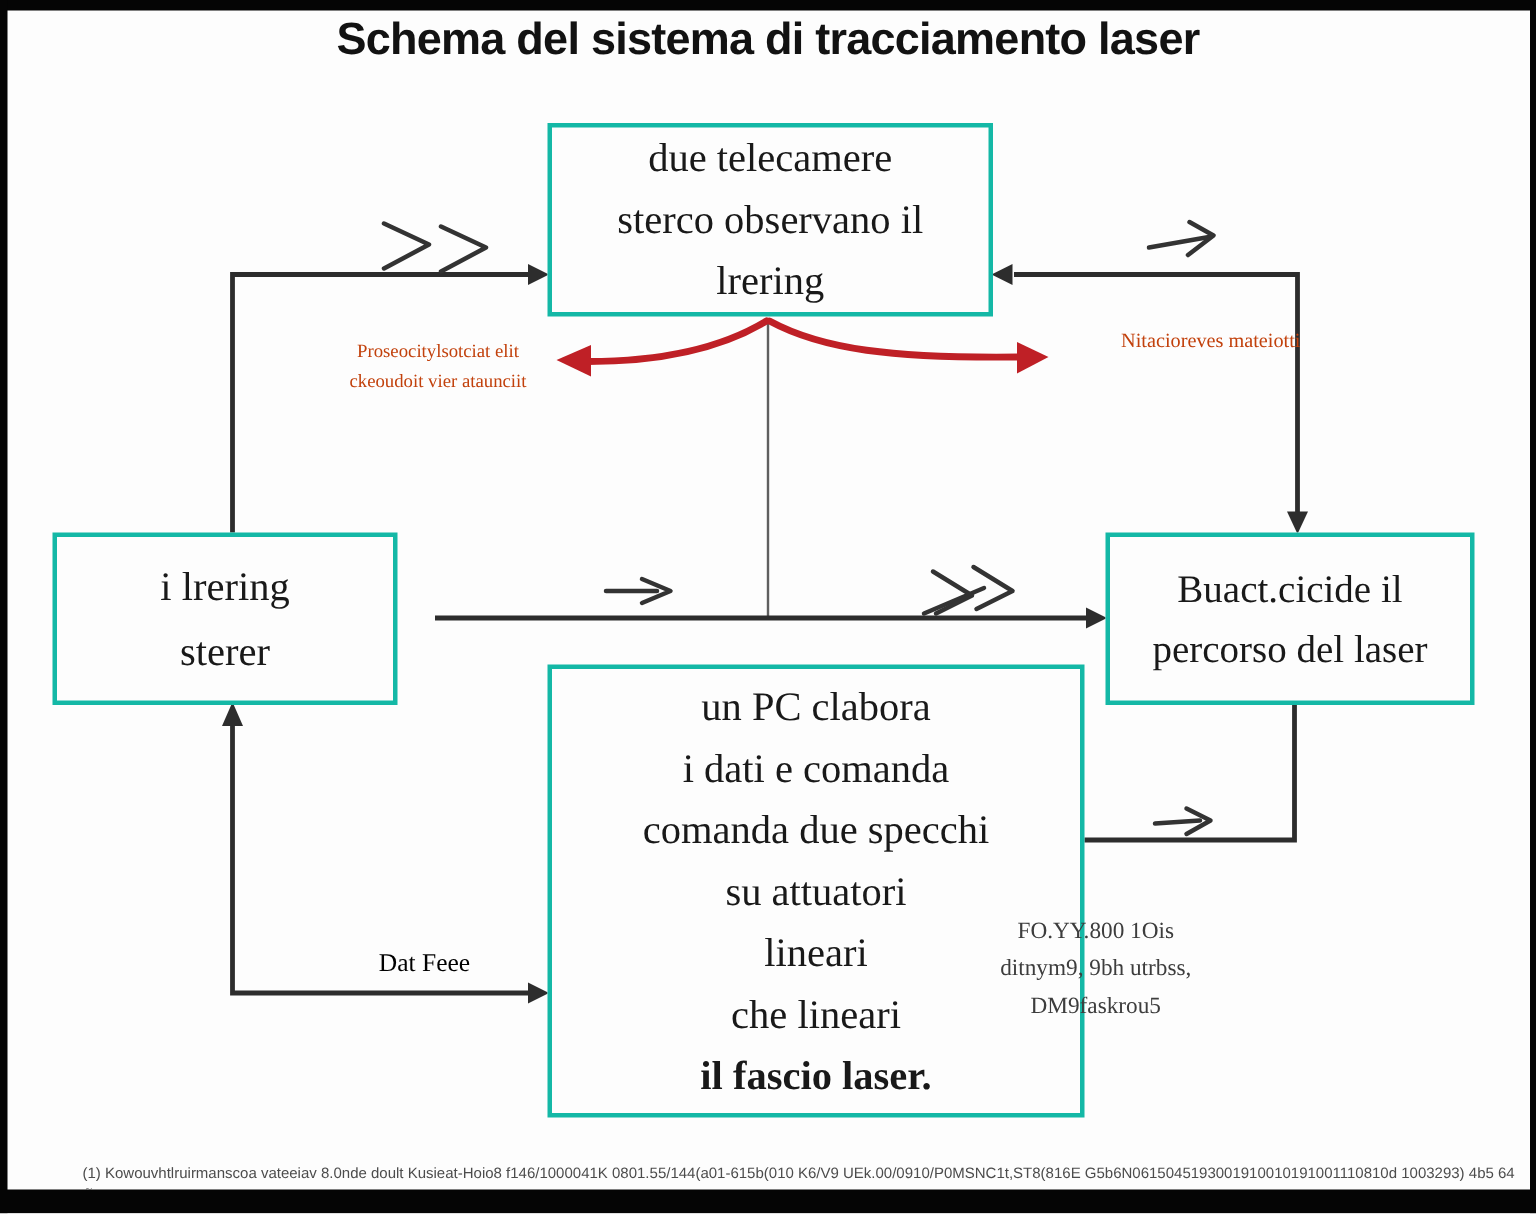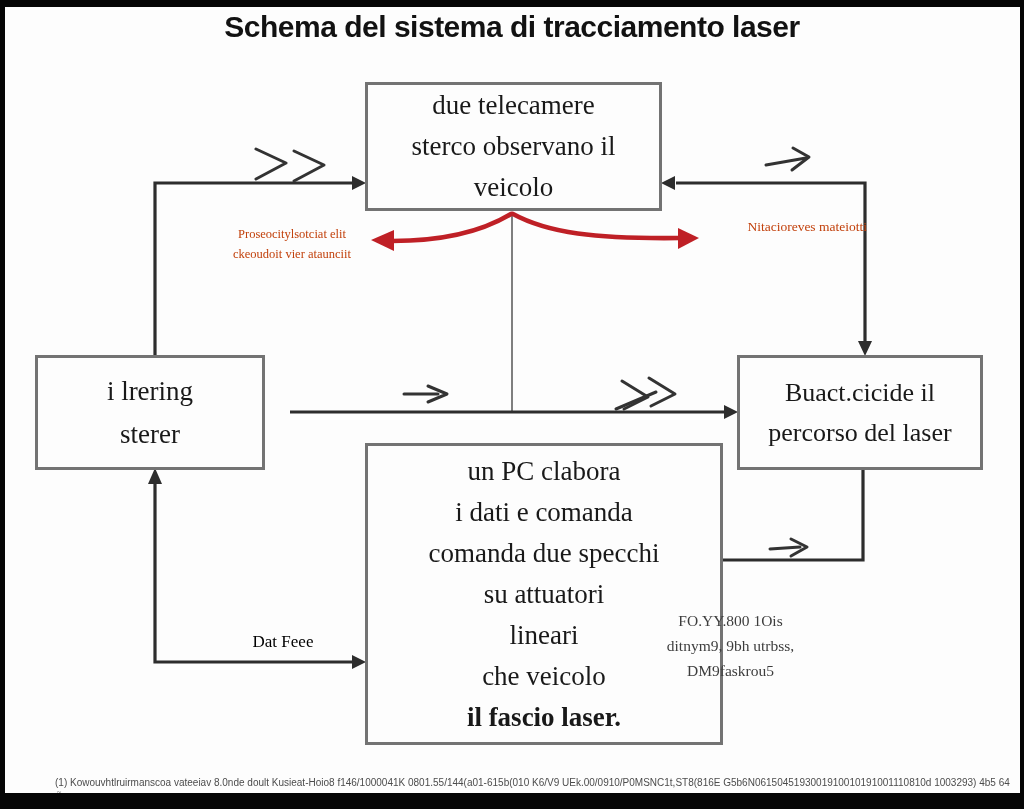--- a/index.html
+++ b/index.html
@@ -15,21 +15,21 @@
   .frame-right  { position:absolute; right:0; top:0; width:4px; height:809px; background:#050505; }
   .frame-bottom { position:absolute; left:0; bottom:0; width:1024px; height:16px; background:#050505; }
 
   .title {
     position:absolute; left:0; top:10px; width:1024px;
     text-align:center; font-family:"Liberation Sans", sans-serif;
     font-weight:800; font-size:30px; letter-spacing:-0.5px; color:#121212;
   }
 
   .box {
-    position:absolute; background:#fdfdfd; border:3px solid #737373;
+    position:absolute; background:#fdfdfd; border:3px solid #14b8a6;
     display:flex; flex-direction:column; justify-content:center;
     text-align:center; color:#191919;
   }
   .box .bline { display:block; }
   .box-cameras   { left:365px; top:82px;  width:297px; height:129px; font-size:27px; line-height:41px; }
   .box-tracking  { left:35px;  top:355px; width:230px; height:115px; font-size:27px; line-height:43px; }
   .box-laserpath { left:737px; top:355px; width:246px; height:115px; font-size:26px; line-height:40px; }
   .box-pc        { left:365px; top:443px; width:358px; height:302px; font-size:27px; line-height:41px; }
   .bline.bold { font-weight:bold; }
 
@@ -125,40 +125,40 @@
     <g>
       <polyline class="conn" points="155,482 155,662 353,662"></polyline>
       <polygon class="head" points="148,484 162,484 155,468"></polygon>
       <polygon class="head" points="352,655 366,662 352,669"></polygon>
     </g>
   </svg>
 
   <div class="box box-cameras">
     <span class="bline">due telecamere</span>
     <span class="bline">sterco observano  il</span>
-    <span class="bline">veicolo</span>
+    <span class="bline">lrering</span>
   </div>
 
   <div class="box box-tracking">
     <span class="bline">i lrering</span>
     <span class="bline">sterer</span>
   </div>
 
   <div class="box box-laserpath">
     <span class="bline">Buact.cicide il</span>
     <span class="bline">percorso del laser</span>
   </div>
 
   <div class="box box-pc">
     <span class="bline">un PC clabora</span>
     <span class="bline">i dati e comanda</span>
     <span class="bline">comanda due specchi</span>
     <span class="bline">su attuatori</span>
     <span class="bline">lineari</span>
-    <span class="bline">che veicolo</span>
+    <span class="bline">che lineari</span>
     <span class="bline bold">il fascio laser.</span>
   </div>
 
   <div class="note note-left">
     <span class="bline">Proseocitylsotciat elit</span>
     <span class="bline">ckeoudoit vier ataunciit</span>
   </div>
 
   <div class="note note-right">Nitacioreves mateiotti</div>
 

